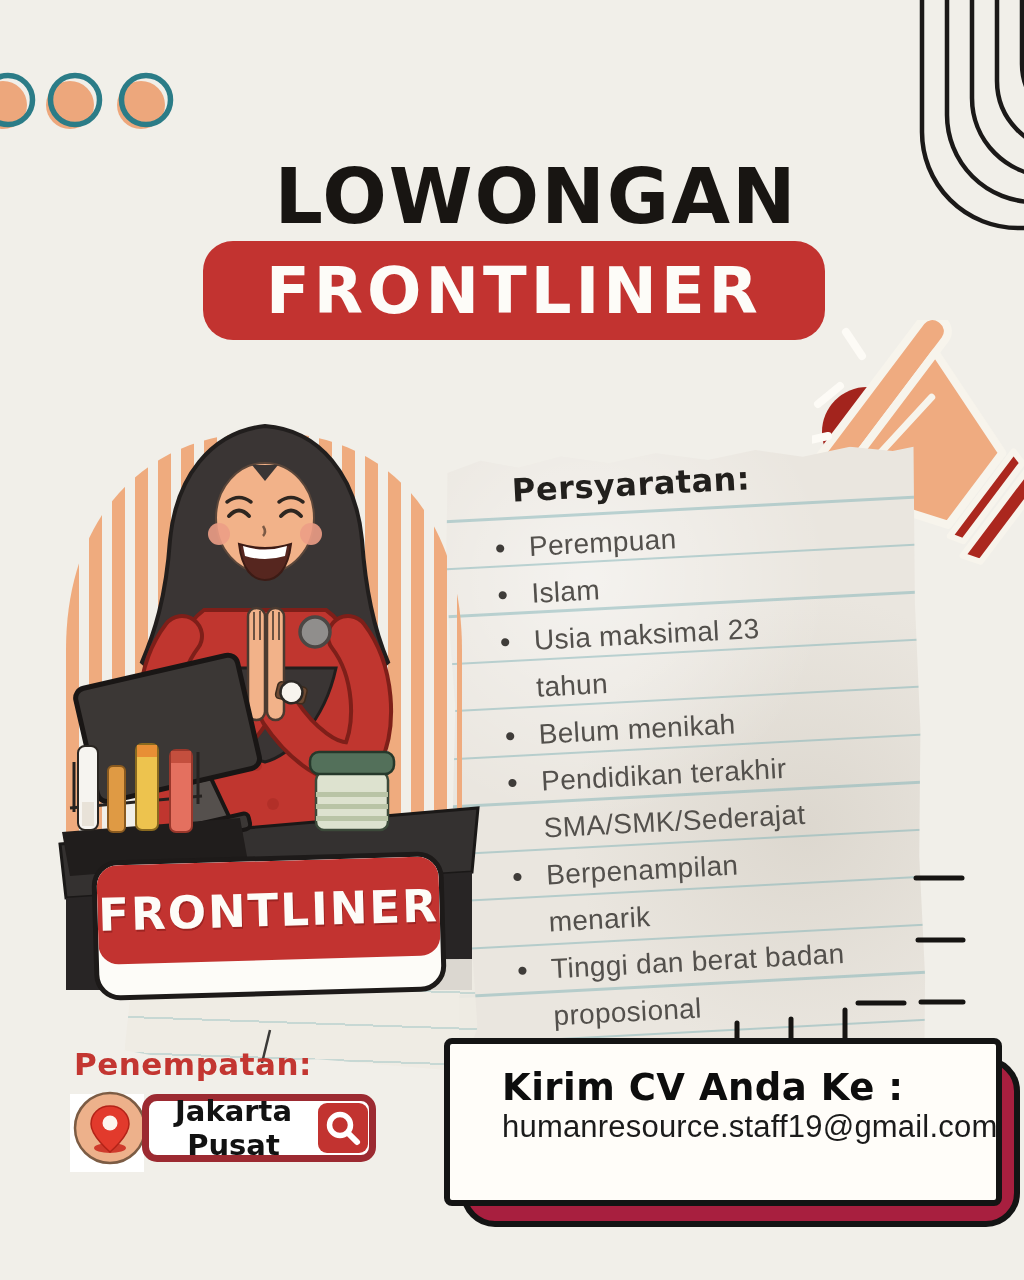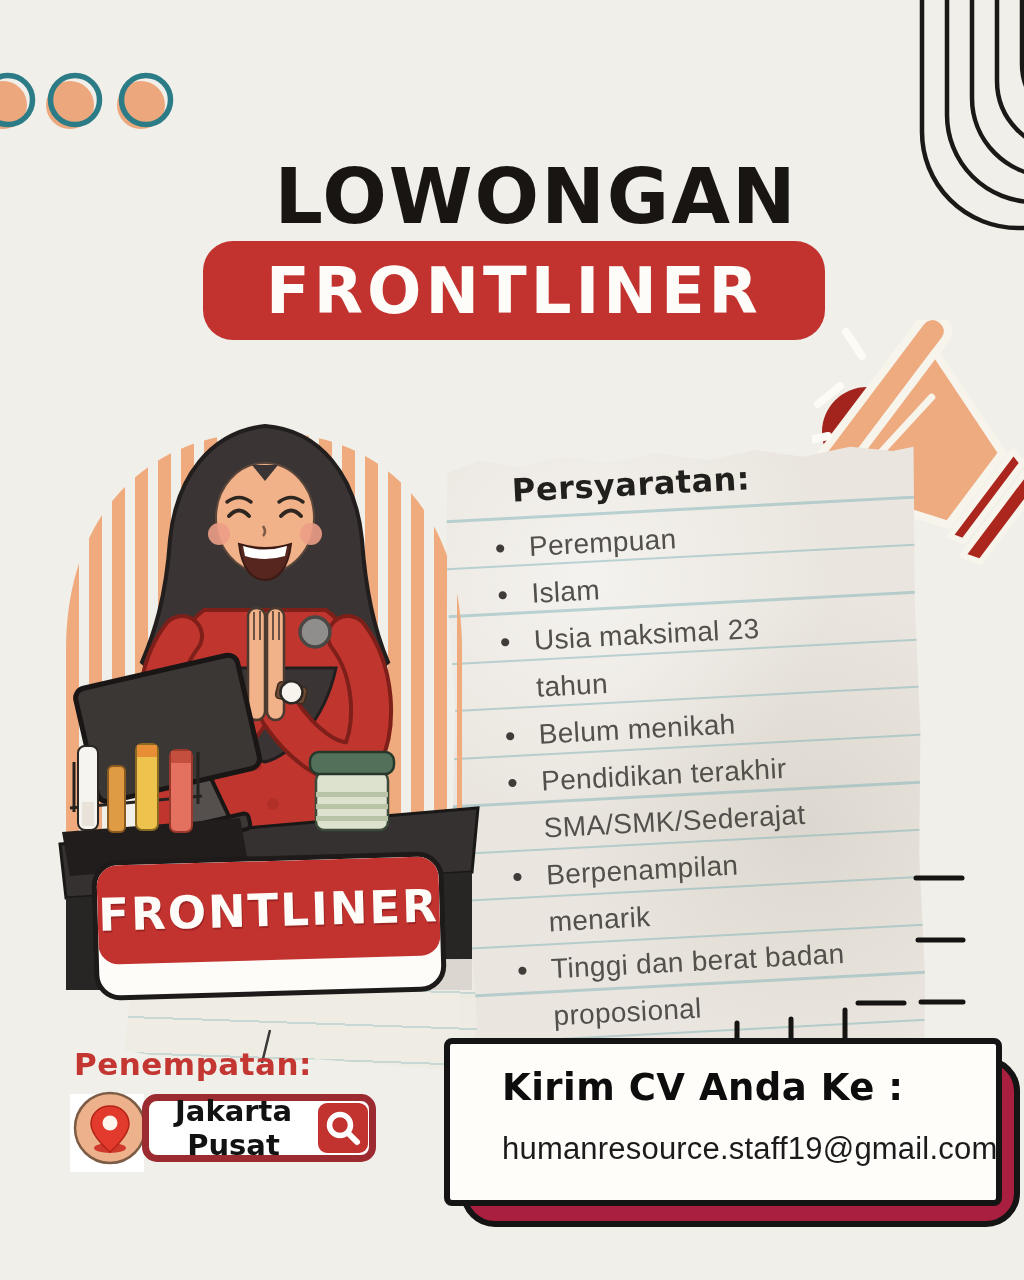--- a/index.html
+++ b/index.html
@@ -108,21 +108,21 @@
   .cv-box{
     left:444px;top:1038px;width:558px;height:168px;box-sizing:border-box;
     background:#fffdf9;border:6px solid #141414;border-radius:8px;
     padding:22px 0 0 52px;
   }
   .cv-heading{
     font-family:"DejaVu Sans",sans-serif;font-weight:bold;
     font-size:37px;color:#0d0d0d;letter-spacing:.5px;
   }
   .cv-email{
-    margin-top:22px;font-size:31px;color:#1b1b1b;letter-spacing:.2px;
+    font-size:31px;color:#1b1b1b;letter-spacing:.2px;
   }
 
   svg{display:block;}
 </style>
 </head>
 <body>
 
 <div class="canvas">
 
   <svg class="abs" style="left:-20px;top:58px" width="210" height="120" viewBox="0 0 210 120">

